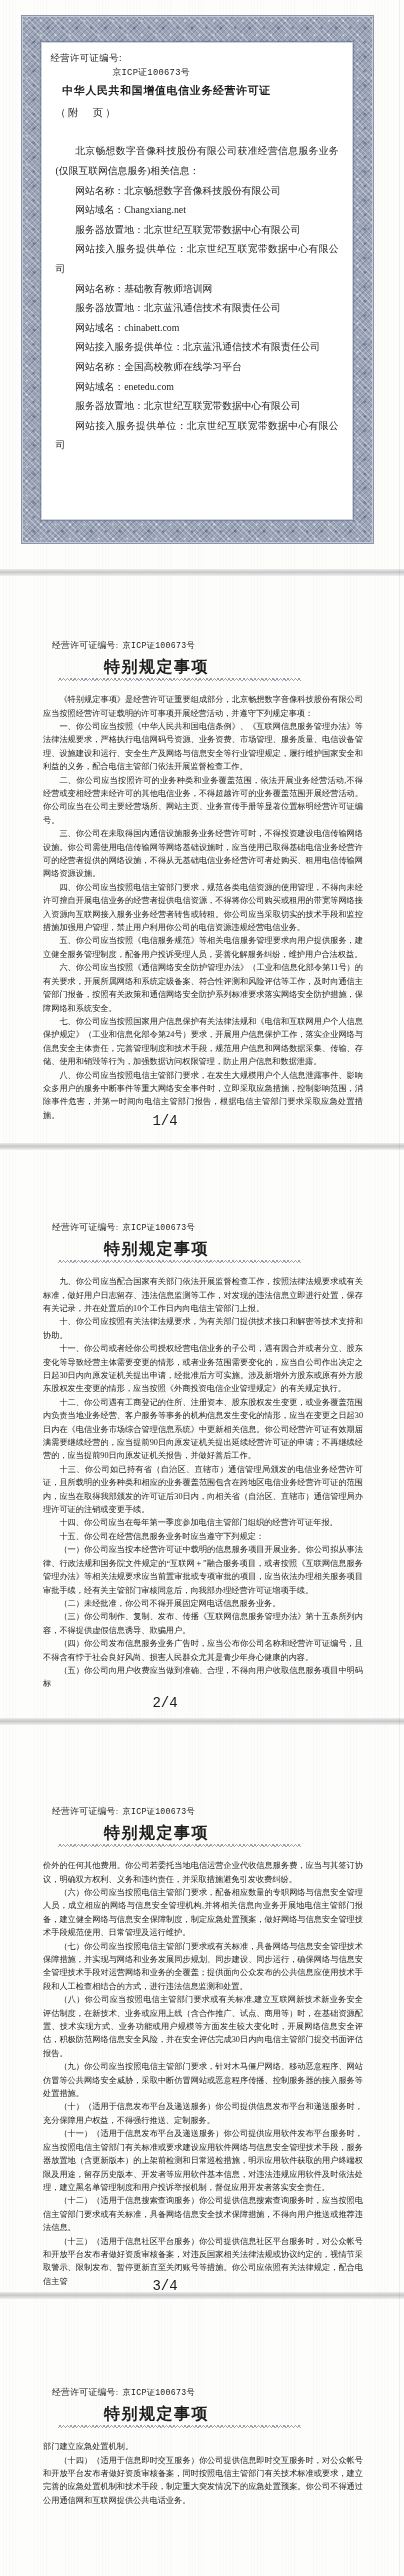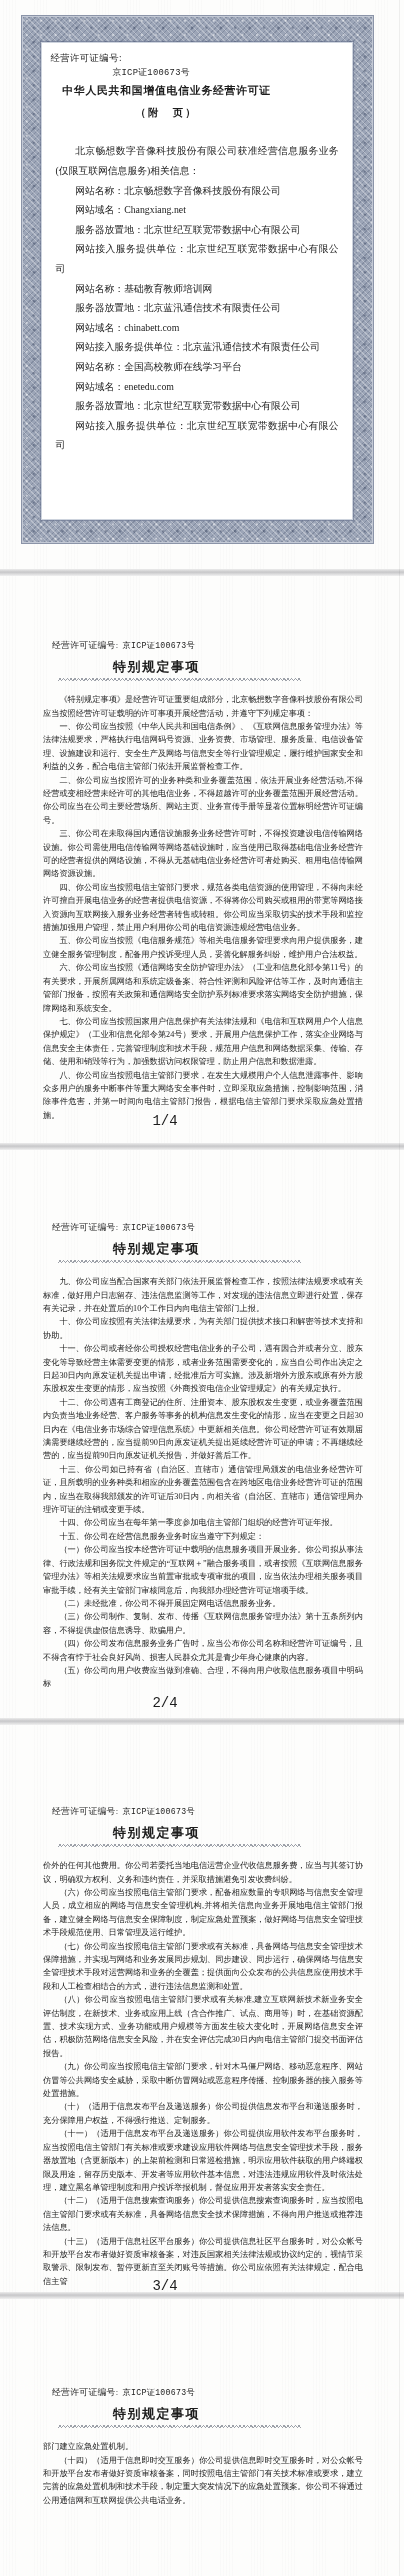--- a/index.html
+++ b/index.html
@@ -22,30 +22,30 @@
       repeating-linear-gradient(135deg, rgba(40,52,80,.22) 0 1px, transparent 1px 4.1px);
     background-size:14.4px 14.4px,14.4px 14.4px,auto,auto;
     border:1px solid #c3c9d5;outline:0.5px solid #8b94a8;}
   .cert-inner{position:absolute;left:19.6px;right:19.6px;top:26px;bottom:23px;background:#fff;
     box-shadow:0 0 0 1px #cdd3dd,0 0 0 2.1px rgba(98,110,138,.55);
     padding:7.2px 13.4px 0 13.4px;box-sizing:border-box;}
   .cert-head{position:absolute;top:9.3px;left:8.2px;}
   .cert-head .lbl{font-size:9.3px;letter-spacing:0.5px;}
   .cert-head .num{font-size:8.8px;margin:2.6px 0 0 62px;letter-spacing:0.3px;font-family:"Liberation Mono","DejaVu Sans Mono",monospace;}
   .cert h1{margin:34px 0 0;padding-right:61px;text-align:center;font-size:10.8px;letter-spacing:0.8px;font-weight:bold;}
-  .cert h2{margin:8.2px 0 0;padding-right:61px;text-align:center;font-size:10.3px;font-weight:bold;letter-spacing:2.1px;}
+  .cert h2{margin:8.2px 0 0;padding-right:61px;font-size:10.3px;font-weight:normal;letter-spacing:2.1px;}
   .cert .intro{margin:21.6px 0 0;font-size:9.8px;line-height:19.6px;text-indent:2em;text-align:justify;}
   .cert .field{margin:0;font-size:9.8px;line-height:19.6px;text-indent:2em;text-align:justify;word-break:break-all;}
 
   
   .prov{position:absolute;left:0;width:370px;height:568px;}
   .prov-head{margin:var(--hd) 0 0 52px;font-size:8.8px;line-height:12.4px;letter-spacing:0.3px;}
   .prov-head .num{margin-left:4.1px;font-family:"Liberation Mono","DejaVu Sans Mono",monospace;font-size:8.2px;}
   .prov-title{margin:6.2px 0 0;height:15.5px;line-height:15.5px;text-align:center;padding-right:57px;
-    font-size:13px;font-weight:bold;letter-spacing:1.5px;}
+    font-size:16px;font-weight:bold;letter-spacing:1.5px;}
   .rule{margin:4.1px 0 0 58px;width:243px;height:2.6px;opacity:.85;
     background:
       repeating-linear-gradient(45deg,#8d929b 0 0.8px,transparent 0.8px 2.6px),
       repeating-linear-gradient(-45deg,#8d929b 0 0.8px,transparent 0.8px 2.6px);}
   .prov-body{margin:12.4px 0 0 43px;width:320px;font-size:8.2px;line-height:13.4px;text-align:justify;}
   .prov-body .para{margin:0;text-indent:2em;word-break:break-all;}
   .prov-body .para.cont{text-indent:0;}
   .prov-foot{position:absolute;top:var(--ft);left:0;width:330px;text-align:center;font-size:14px;
     font-family:"Liberation Mono","DejaVu Sans Mono",monospace;}
 </style>

